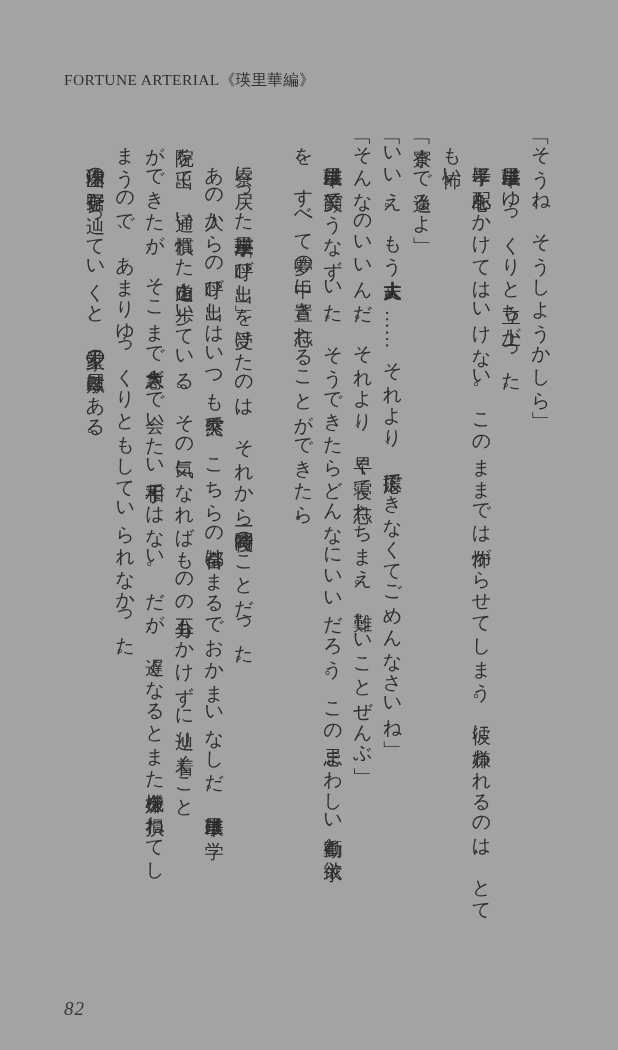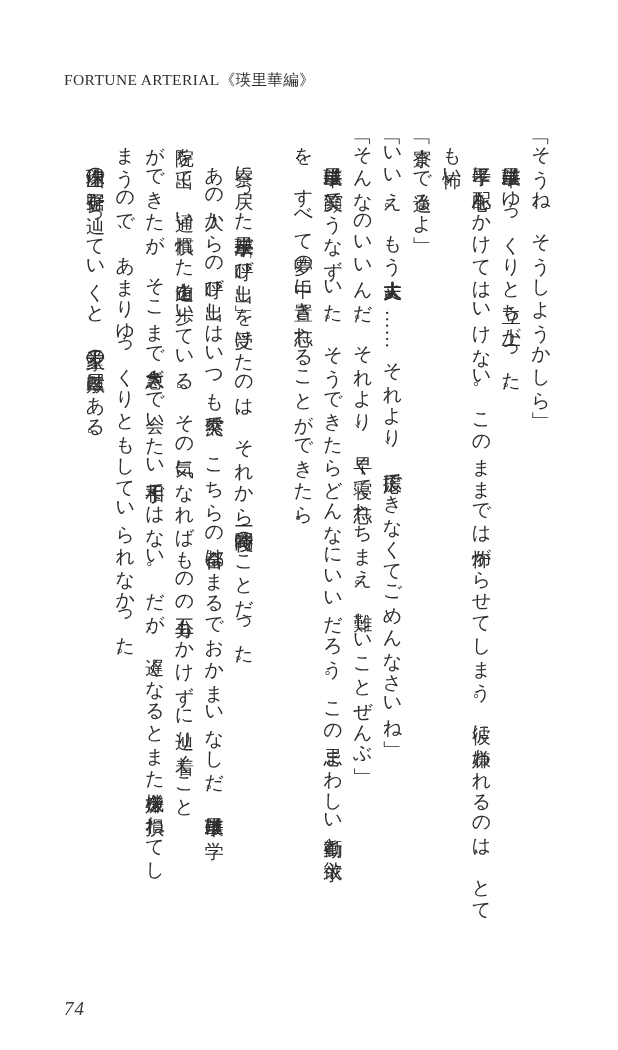--- a/index.html
+++ b/index.html
@@ -45,21 +45,21 @@
     top: 998px;
     font-style: italic;
     font-size: 19px;
     letter-spacing: 1px;
     color: #3a3a3a;
   }
 </style>
 </head>
 <body>
 
-<div class="page" style="background: #ffffff;">
+<div class="page" style="background: #a3a3a3;">
 
   <div class="running-header">FORTUNE ARTERIAL《瑛里華編》</div>
 
   <div class="vtext" style="color: rgb(46, 46, 46);">
       <div class="col">「そうね。そうしようかしら」</div>
       <div class="col">　瑛里華はゆっくりと立ち上がった。</div>
       <div class="col">　孝平に心配をかけてはいけない。このままでは怖がらせてしまう。彼に嫌われるのは、とて</div>
       <div class="col">も怖い。</div>
       <div class="col">「寮まで送るよ」</div>
       <div class="col">「いいえ。もう大丈夫よ。……それより、応援できなくてごめんなさいね」</div>
@@ -68,15 +68,15 @@
       <div class="col">を、すべて夢の中に置き忘れることができたら。</div>
       <div class="col">　</div>
       <div class="col">　寮に戻った瑛里華が「呼び出し」を受けたのは、それから一時間後のことだった。</div>
       <div class="col">　あの人からの呼び出しはいつも突然で、こちらの都合はまるでおかまいなしだ。瑛里華は学</div>
       <div class="col">院を出て、通い慣れた山道を歩いている。その気になればものの五分もかけずに辿り着くこと</div>
       <div class="col">ができたが、そこまで大急ぎで会いたい相手ではない。だが、遅くなるとまた機嫌を損ねてし</div>
       <div class="col">まうので、あまりゆっくりともしていられなかった。</div>
       <div class="col">　珠津山の裾野を辿っていくと、千堂家の屋敷はある。</div>
     </div>
 
-  <div class="page-number">74</div>
+  <div class="page-number">82</div>
 
 </div>
 
 </body></html>

